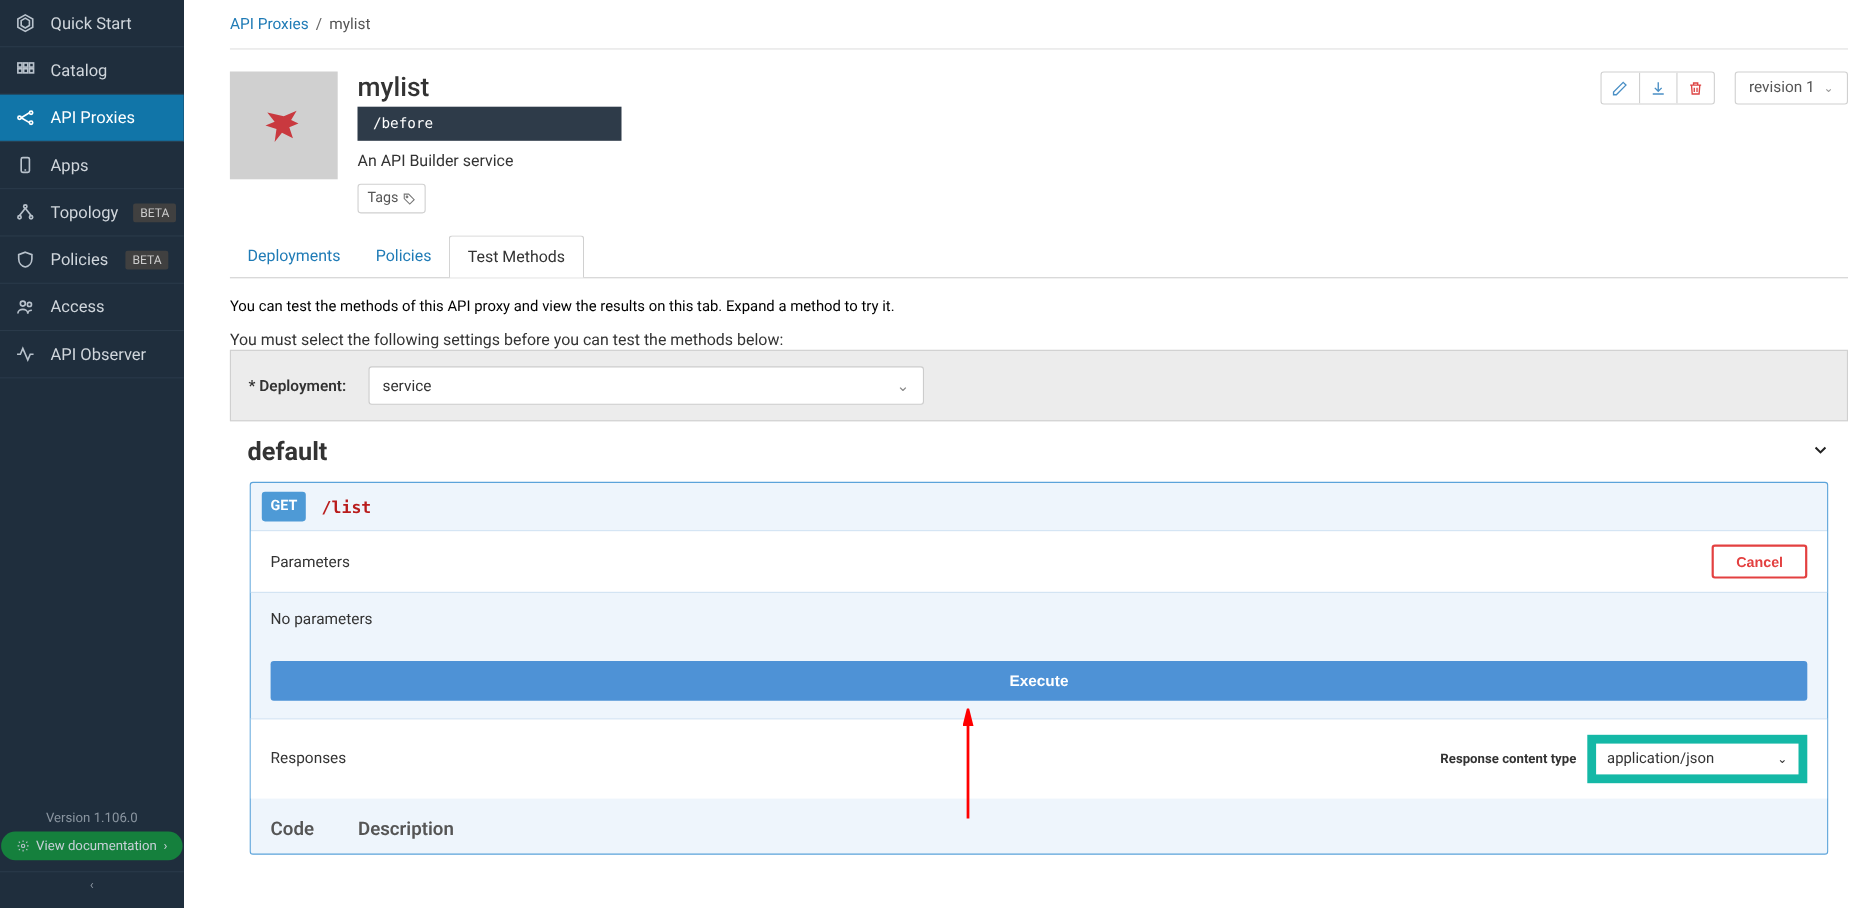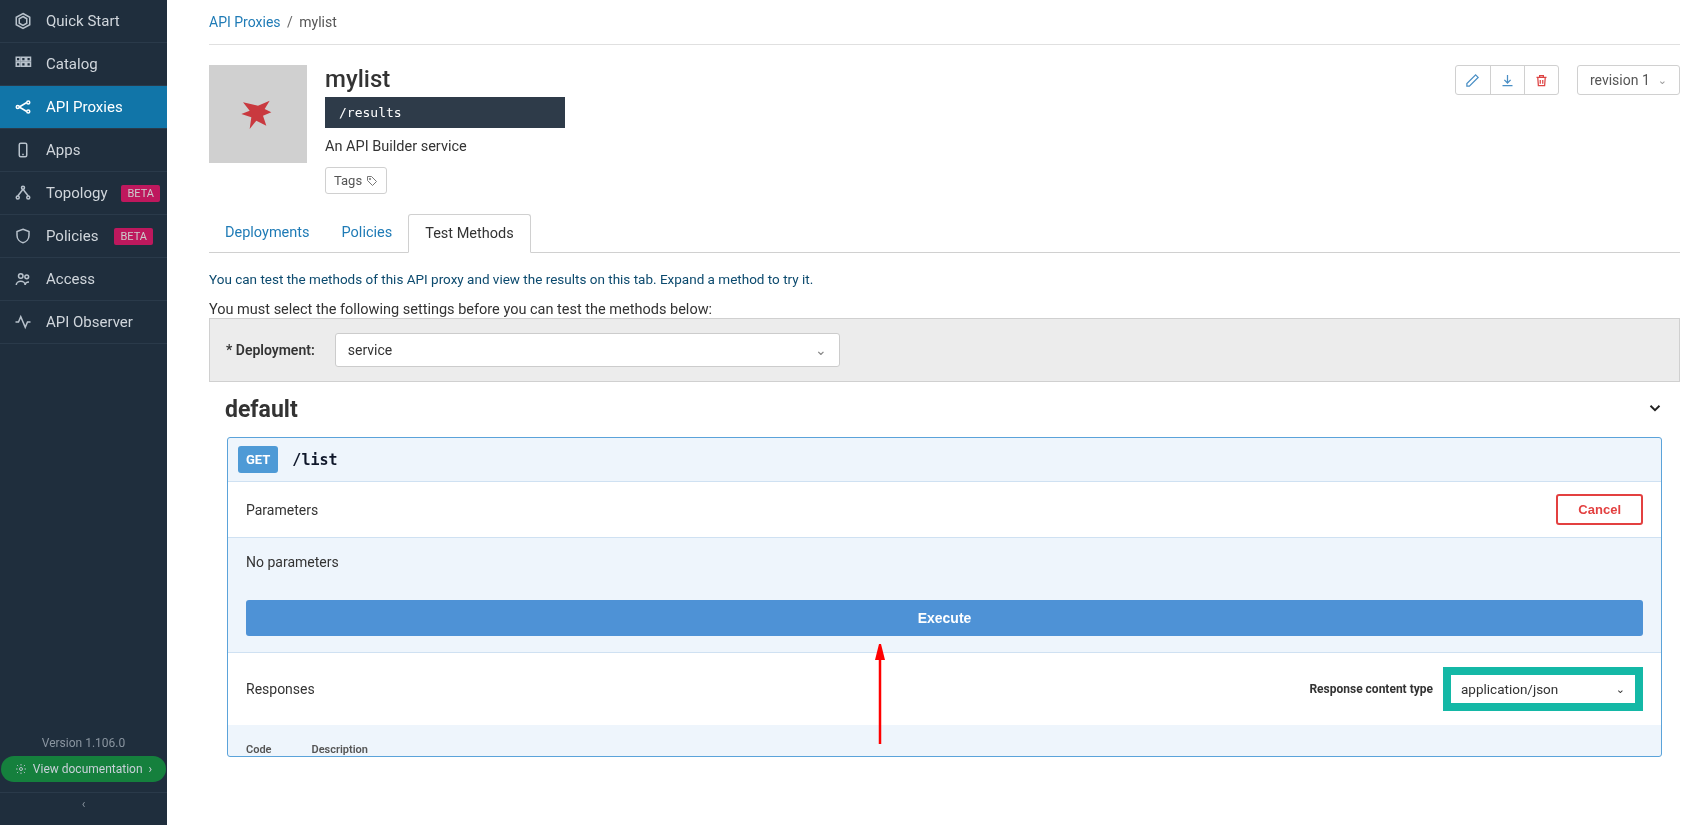--- a/index.html
+++ b/index.html
@@ -4,21 +4,21 @@
 <style>
 * { box-sizing: border-box; margin: 0; padding: 0; }
 body { font-family: -apple-system, BlinkMacSystemFont, "Segoe UI", Roboto, sans-serif; font-size: 14px; color: #333; background: #fff; }
 
 
 .sidebar { position: fixed; left: 0; top: 0; bottom: 0; width: 167px; background: #1f2e3d; color: #c8d0d8; display: flex; flex-direction: column; }
 .sidebar-items { flex: 1; }
 .sidebar-item { display: flex; align-items: center; padding: 12px 14px; gap: 14px; cursor: pointer; font-size: 15px; color: #d0d6dc; border-bottom: 1px solid #2a3a4a; }
 .sidebar-item.active { background: #1175a8; color: #fff; }
 .sidebar-item .icon { width: 18px; height: 18px; display: inline-flex; align-items: center; justify-content: center; flex-shrink: 0; }
-.sidebar-item .badge { margin-left: auto; background: #be185d; color: #ccc; font-size: 11px; padding: 2px 6px; border-radius: 2px; }
+.sidebar-item .badge { margin-left: auto; background: #404040; color: #ccc; font-size: 11px; padding: 2px 6px; border-radius: 2px; }
 .sidebar-footer { text-align: center; padding: 10px 0; font-size: 12px; color: #8a95a0; }
 .view-docs { display: inline-flex; align-items: center; gap: 6px; background: #15803d; border-radius: 14px; padding: 6px 14px; margin: 6px auto 10px; font-size: 12px; color: #c8d0d8; cursor: pointer; }
 .collapse-bar { border-top: 1px solid #2a3a4a; text-align: center; padding: 4px 0; color: #8a95a0; cursor: pointer; }
 
 
 .main { margin-left: 189px; padding: 0 20px 40px; }
 .breadcrumb { padding: 14px 0; font-size: 14px; color: #555; border-bottom: 1px solid #e0e0e0; }
 .breadcrumb a { color: #1f7bb6; text-decoration: none; }
 .breadcrumb .sep { color: #666; margin: 0 3px; }
 
@@ -33,47 +33,47 @@
 .tags-box { display: inline-flex; align-items: center; border: 1px solid #d0d0d0; border-radius: 3px; padding: 5px 8px; font-size: 13px; color: #555; gap: 4px; }
 .action-icons { display: flex; border: 1px solid #d0d0d0; border-radius: 3px; overflow: hidden; }
 .action-icons .ibtn { width: 34px; height: 28px; display: flex; align-items: center; justify-content: center; border-left: 1px solid #d0d0d0; cursor: pointer; }
 .action-icons .ibtn:first-child { border-left: none; }
 .revision-btn { margin-left: auto; border: 1px solid #d0d0d0; border-radius: 3px; padding: 6px 12px; font-size: 14px; color: #555; display: flex; align-items: center; gap: 8px; cursor: pointer; }
 
 .tabs { display: flex; border-bottom: 1px solid #d0d0d0; margin-top: 20px; }
 .tab { padding: 10px 16px; font-size: 14.5px; color: #1f7bb6; cursor: pointer; }
 .tab.active { color: #333; border: 1px solid #d0d0d0; border-bottom: 1px solid #fff; margin-bottom: -1px; border-radius: 3px 3px 0 0; }
 
-.hint1 { color: #0c4a6e; font-size: 13.5px; padding: 18px 0 14px; }
+.hint1 { color: #000000; font-size: 13.5px; padding: 18px 0 14px; }
 .hint2 { color: #333; font-size: 14.5px; }
 
 .deploy-bar { background: #ececec; border: 1px solid #d0d0d0; display: flex; align-items: center; padding: 14px 16px; gap: 20px; }
 .deploy-label { font-weight: 600; font-size: 14px; }
 .deploy-select { flex: 0 0 505px; display: flex; align-items: center; justify-content: space-between; background: #fff; border: 1px solid #ccc; border-radius: 3px; padding: 8px 12px; cursor: pointer; }
 
 .section-title-row { display: flex; align-items: center; justify-content: space-between; padding: 14px 16px; font-weight: bold; }
 .section-title { font-size: 23px; color: #333; }
 .chevron { cursor: pointer; }
 
 .op-block { margin: 0 18px; border: 1px solid #5ba3da; background: #eef5fc; border-radius: 3px; }
 .op-header { display: flex; align-items: center; padding: 8px 10px; gap: 14px; border-bottom: 1px solid #cfe1f2; cursor: pointer; }
 .method-badge { background: #4e9ad6; color: #fff; font-weight: 700; font-size: 13px; padding: 6px 8px; border-radius: 3px; }
-.op-path { font-family: Consolas, monospace; font-weight: 700; font-size: 15px; color: #0f172a; }
+.op-path { font-family: Consolas, monospace; font-weight: 700; font-size: 15px; color: #b91c1c; }
 
 .op-section { background: #fff; border-bottom: 1px solid #cfe1f2; padding: 12px 18px; display: flex; align-items: center; justify-content: space-between; }
 .op-body { padding: 16px 18px; }
 .no-params { font-size: 14px; color: #333; }
 .cancel-btn { border: 2px solid #e34040; color: #e34040; background: #fff; font-weight: 700; font-size: 13px; padding: 6px 20px; border-radius: 3px; cursor: pointer; }
 .execute-btn { display: block; width: 100%; background: #4e92d6; color: #fff; font-weight: 700; font-size: 14px; padding: 10px 0; border: none; border-radius: 3px; cursor: pointer; margin-top: 30px; }
 
 .responses-row { background: #fff; border-top: 1px solid #cfe1f2; padding: 14px 18px; display: flex; align-items: center; justify-content: space-between; }
 .resp-ct-label { font-size: 12px; font-weight: 700; margin-right: 10px; }
 .resp-ct-select { border: 8px solid #14b8a6; padding: 6px 10px; font-size: 13.5px; min-width: 200px; display: flex; justify-content: space-between; align-items: center; cursor: pointer; }
 
-.code-desc-row { padding: 18px 18px 0; display: flex; gap: 40px; font-size: 11px; font-weight: 600; color: #555; }
+.code-desc-row { padding: 18px 18px 12px; display: flex; gap: 40px; font-size: 17px; font-weight: 600; color: #555; }
 
 .arrow-annotation { position: absolute; pointer-events: none; }
 
 </style>
 </head>
 <body>
 
 <div class="sidebar">
   <div class="sidebar-items">
     <div class="sidebar-item">
@@ -188,21 +188,21 @@
   </div>
 
   <div class="header-row">
     <div class="logo-box">
       <svg viewBox="0 0 48 48">
           <path fill="#c9393f" d="M6 10l18 4 14-6-6 10 8 4-10 4 4 12-12-6-8 10 2-14-12-4 10-4z"></path>
         </svg>
     </div>
     <div class="header-meta">
       <div class="header-title">mylist</div>
-      <div class="endpoint-box">/results</div>
+      <div class="endpoint-box">/before</div>
       <div class="header-desc">An API Builder service</div>
       <div class="tags-box">
         <span>Tags</span>
         <span style="display:inline-flex;width:12px;height:12px">
             <svg viewBox="0 0 24 24" fill="none" stroke="#777" stroke-width="2">
               <path d="M3 3h8l10 10-8 8L3 11V3z"></path>
               <circle cx="8" cy="8" r="1.5"></circle>
             </svg>
           </span>
       </div>

